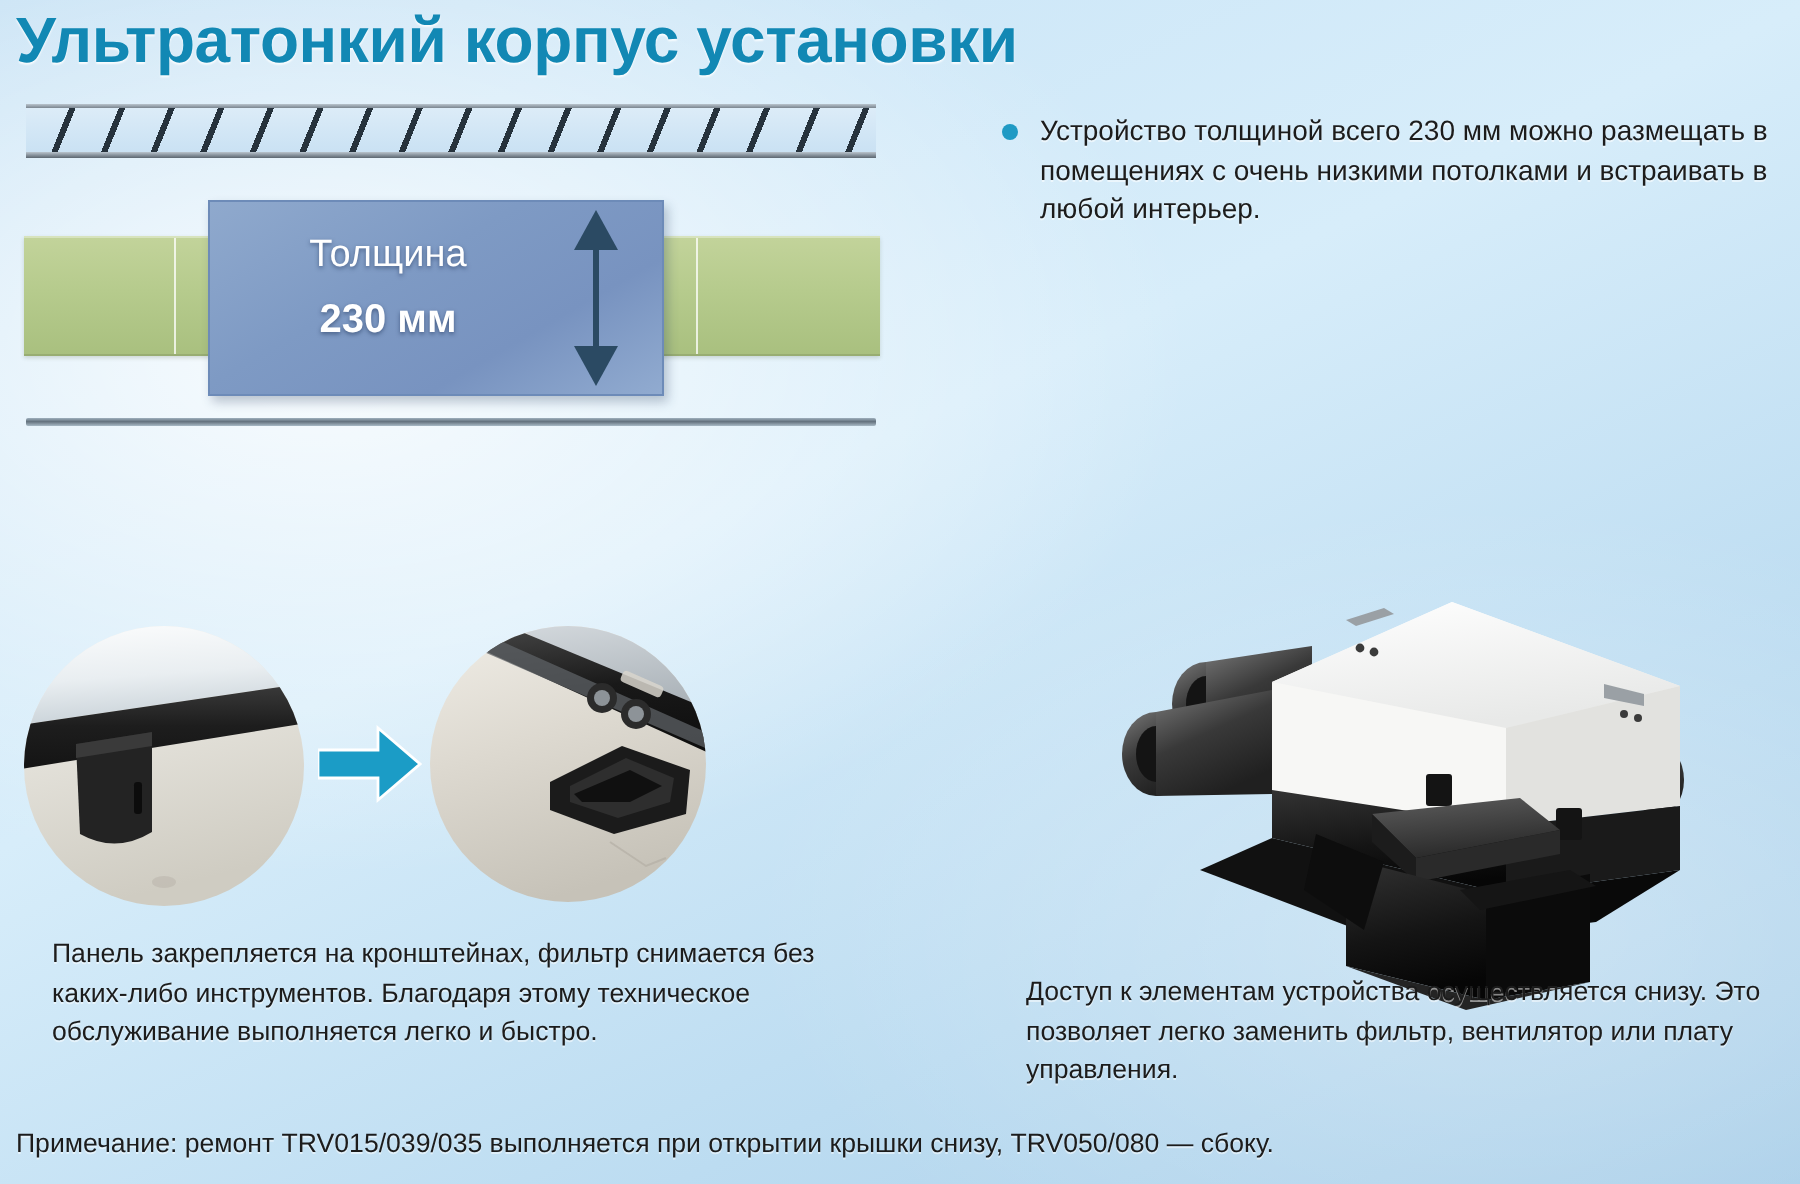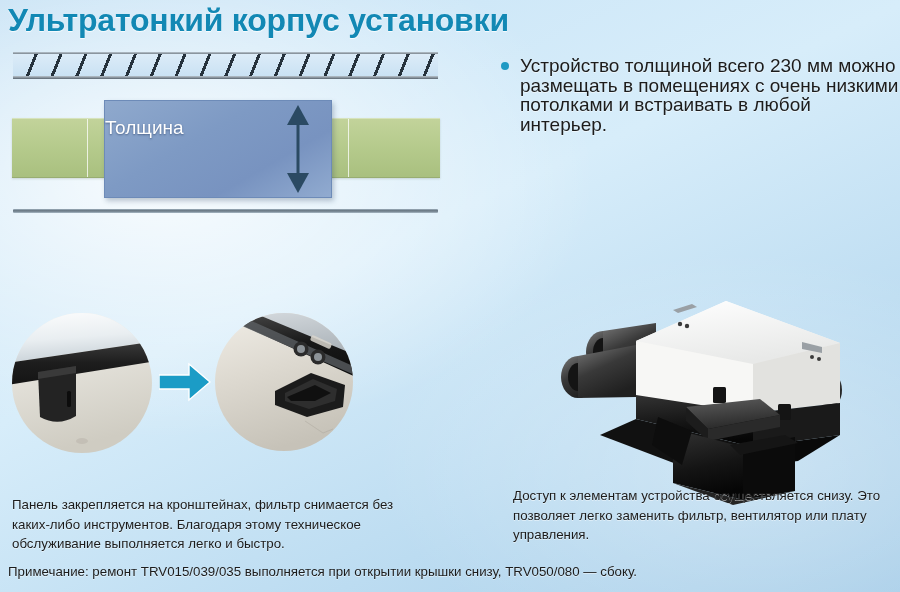--- a/index.html
+++ b/index.html
@@ -39,21 +39,21 @@
   #bullet-list {
     position: absolute;
     left: 500px;
     top: 56px;
     width: 400px;
   }
   .bullet-item {
     position: relative;
     padding-left: 20px;
     margin-bottom: 4px;
-    font-size: 19px;
+    font-size: 14px;
     line-height: 19.5px;
     color: #1c1c1c;
     text-shadow: 0 1px 0 rgba(255,255,255,0.55);
   }
   .bullet-dot {
     position: absolute;
     left: 1px;
     top: 6px;
     width: 8px;
     height: 8px;
@@ -116,20 +116,21 @@
     width: 226px;
     height: 96px;
     background: linear-gradient(150deg, #8fa9cd 0%, #7e9ac4 40%, #7893c0 70%, #91abd0 100%);
     border: 1px solid #6d8bb8;
     box-shadow: 2px 3px 5px rgba(40,60,95,0.28);
   }
   #unit-label-1 {
     position: absolute;
     left: 0; top: 16px;
     width: 178px;
+    text-align: center;
     font-size: 19px;
     color: #ffffff;
     text-shadow: 0 1px 2px rgba(30,50,85,0.55);
   }
   #unit-label-2 {
     position: absolute;
     left: 0; top: 48px;
     width: 178px;
     text-align: center;
     font-size: 20px;
@@ -182,21 +183,21 @@
   }
 
   
   .caption {
     position: absolute;
     font-size: 13.3px;
     line-height: 19.5px;
     color: #1c1c1c;
     text-shadow: 0 1px 0 rgba(255,255,255,0.5);
   }
-  #caption-left  { left: 12px;   top: 467px; width: 420px; margin-top: 28px; }
+  #caption-left  { left: 26px;   top: 467px; width: 420px; }
   #caption-right { left: 513px; top: 486px; width: 385px; }
   #note-line     { left: 8px;   top: 562px; width: 880px; font-size: 13.3px; }
 </style>
 </head>
 <body>
 
 <div id="slide">
 
   <div id="heading-1" class="heading">Ультратонкий корпус установки</div>
 
@@ -209,20 +210,21 @@
     <div id="duct-left" class="duct">
       <div id="duct-left-seam" class="duct-seam"></div>
     </div>
 
     <div id="duct-right" class="duct">
       <div id="duct-right-seam" class="duct-seam"></div>
     </div>
 
     <div id="unit-box">
       <div id="unit-label-1">Толщина</div>
+      <div id="unit-label-2">230 мм</div>
 
       <svg id="thickness-arrow" viewBox="0 0 26 88">
         <line x1="13" y1="10" x2="13" y2="78" stroke="#2b4a63" stroke-width="3"></line>
         <polygon points="13,0 24,20 2,20" fill="#2b4a63"></polygon>
         <polygon points="13,88 24,68 2,68" fill="#2b4a63"></polygon>
       </svg>
     </div>
 
     <div id="floor-line"></div>
   </div>

